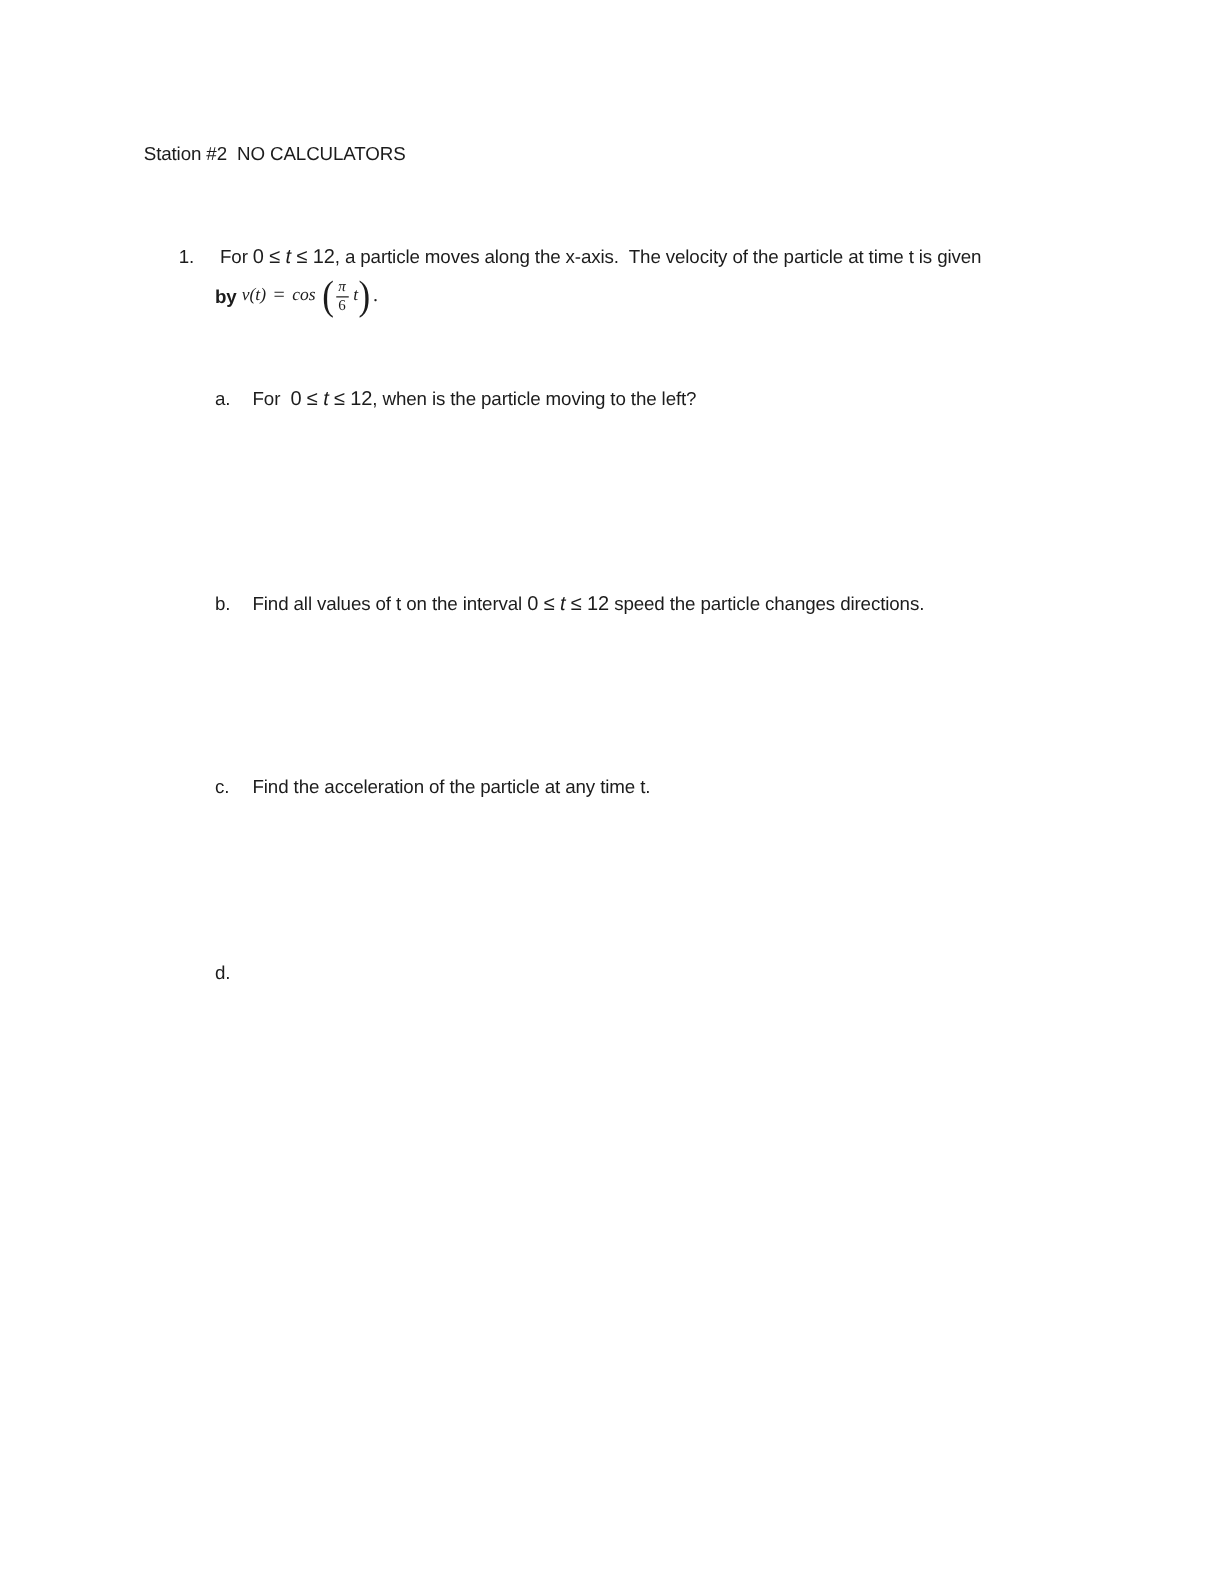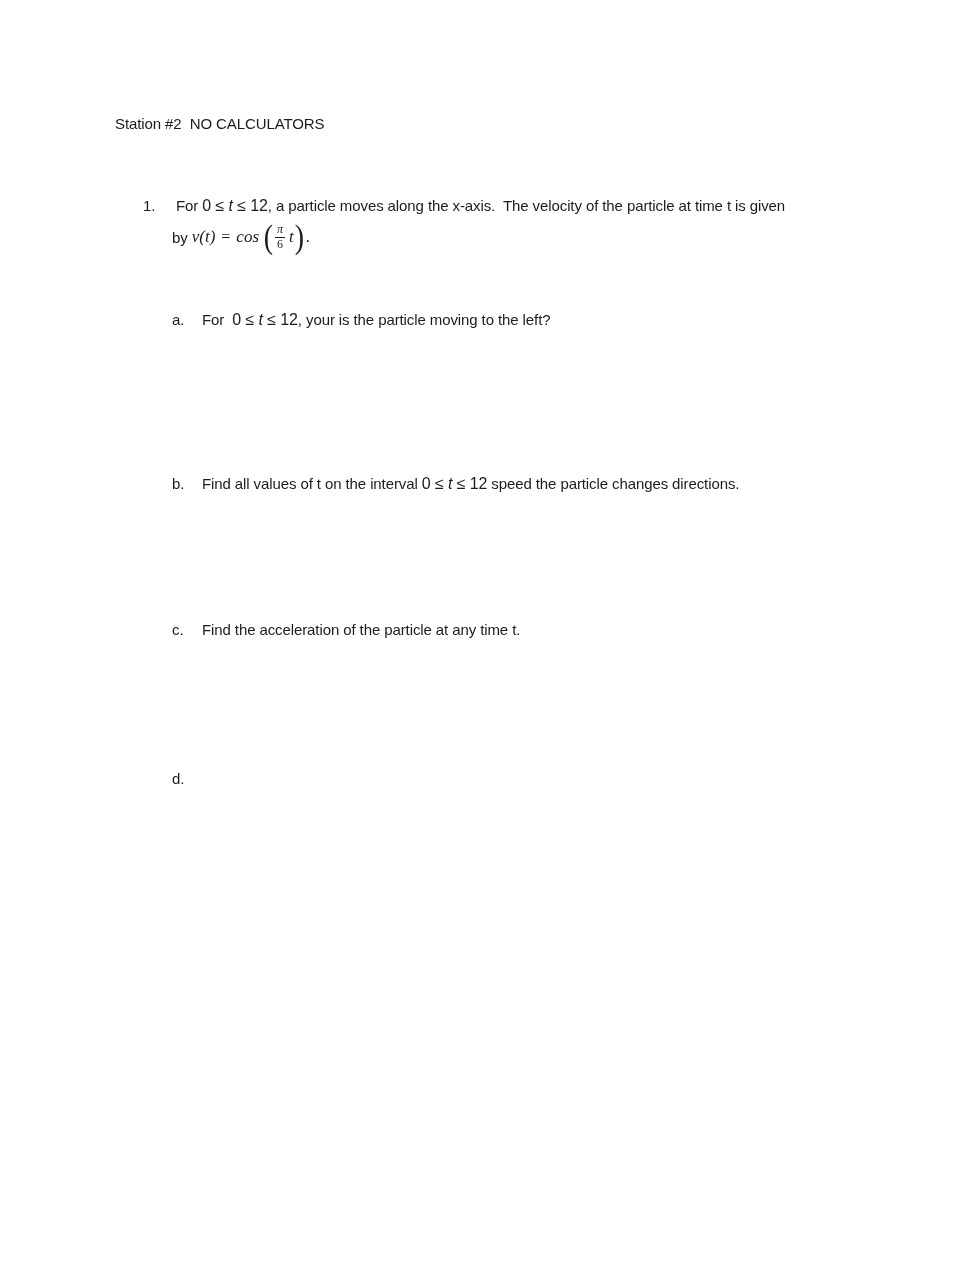--- a/index.html
+++ b/index.html
@@ -45,24 +45,24 @@
     font-size: 16px;
   }
   .math .it { font-style: italic; }
   
   .formula {
     position: absolute;
     display: flex;
     align-items: center;
     height: 38px;
   }
-  .formula .sans { font-size: 15px; letter-spacing: -0.1px; white-space: pre; }
+  .formula .sans { font-size: 15px; letter-spacing: -0.1px; white-space: pre; font-weight: bold; }
   .mvar {
     font-family: "Liberation Serif", serif;
-    font-size: 17px;
+    font-size: 14px;
     font-style: italic;
   }
   .mop {
     font-family: "Liberation Serif", serif;
     font-size: 16px;
     margin: 0 6px;
   }
   .paren {
     font-family: "Liberation Serif", serif;
     font-size: 33px;
@@ -124,21 +124,21 @@
       <span class="num">π</span>
       <span class="den">6</span>
     </span>
     <span class="mvar arg">t</span>
     <span class="paren">)</span>
     <span class="period">.</span>
   </div>
 
   <div class="line row" style="left:172px; top:310px;">
     <span class="lbl">a.</span>
-    <span><span>For  </span><span class="math"><span>0 ≤ </span><span class="it">t</span><span> ≤ 12</span></span><span>, your is the particle moving to the left?</span></span>
+    <span><span>For  </span><span class="math"><span>0 ≤ </span><span class="it">t</span><span> ≤ 12</span></span><span>, when is the particle moving to the left?</span></span>
   </div>
 
   <div class="line row" style="left:172px; top:474px;">
     <span class="lbl">b.</span>
     <span><span>Find all values of t on the interval </span><span class="math"><span>0 ≤ </span><span class="it">t</span><span> ≤ 12</span></span><span> speed the particle changes directions.</span></span>
   </div>
 
   <div class="line row" style="left:172px; top:620px;">
     <span class="lbl">c.</span>
     <span>Find the acceleration of the particle at any time t.</span>

